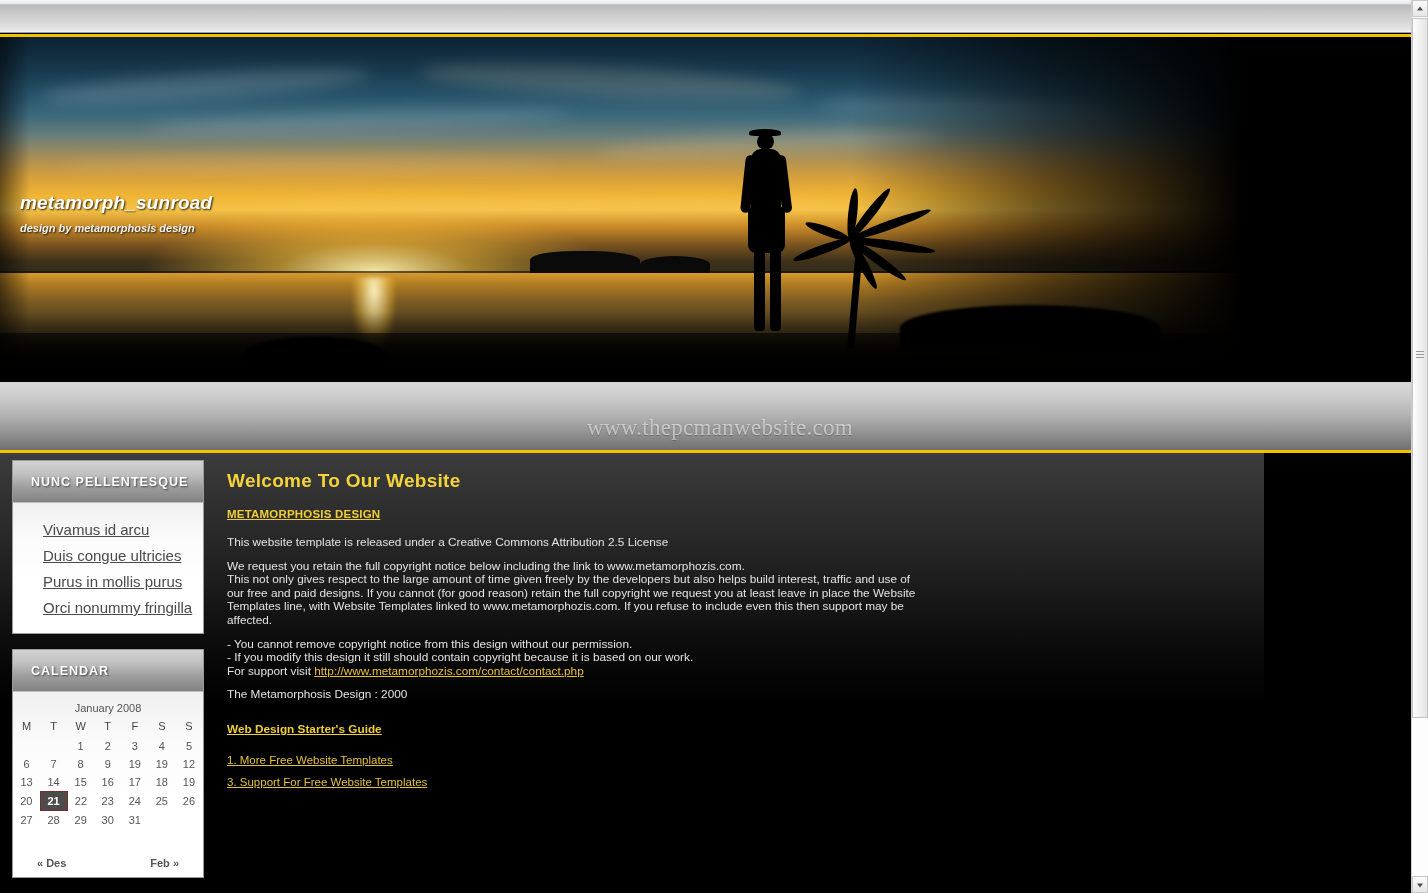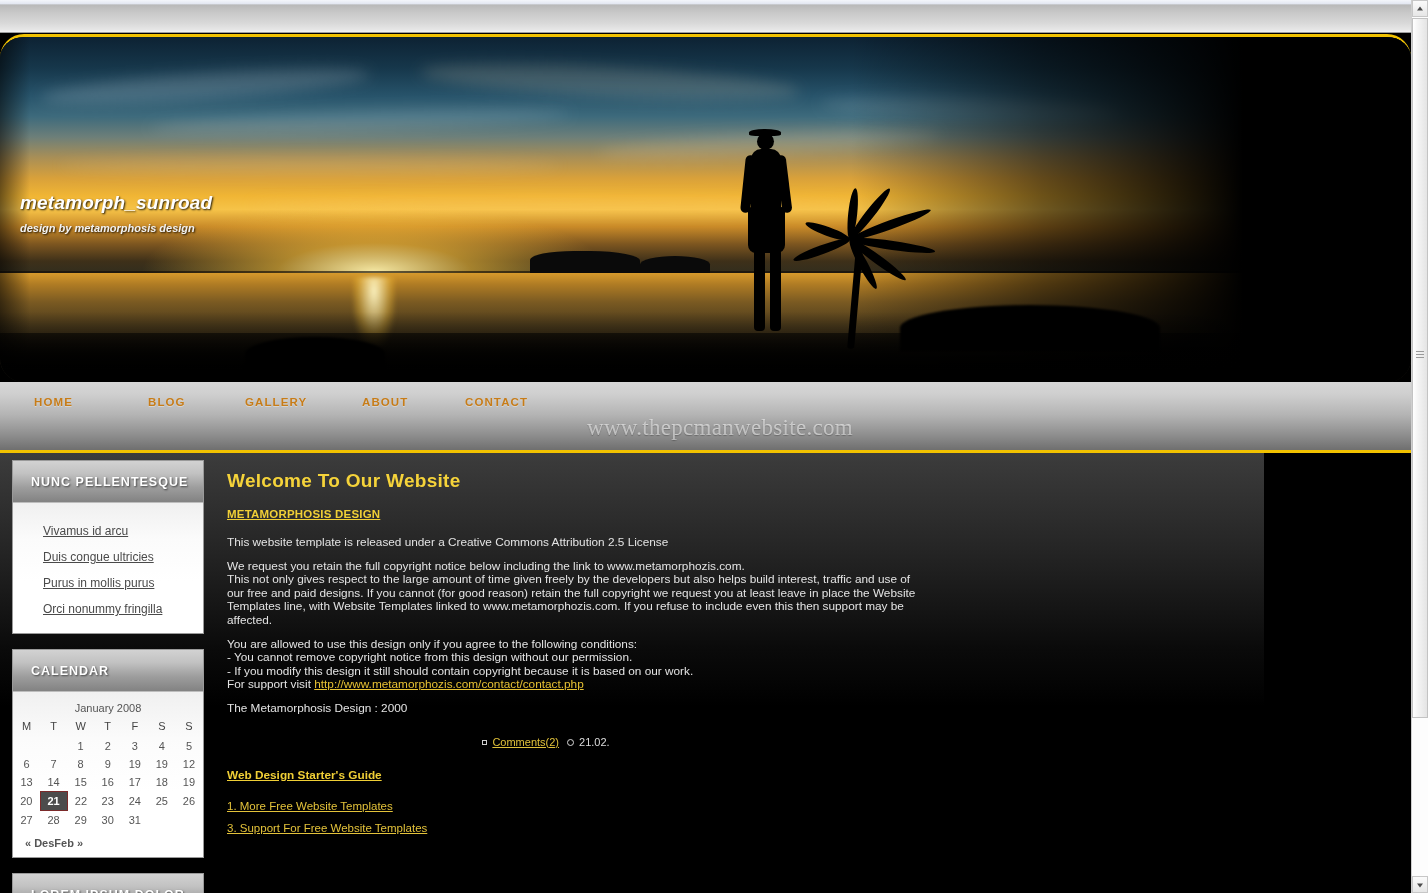--- a/index.html
+++ b/index.html
@@ -31,21 +31,21 @@
      background:linear-gradient(to right,#ffffff 0%,#f4f4f4 35%,#e4e4e4 100%);
      border:1px solid #c3c3c3; }
   .sb-grip { position:absolute; left:50%; top:332px; transform:translateX(-50%); width:8px; height:7px; }
   .sb-grip i { display:block; height:1px; background:#9a9a9a; margin-bottom:2px; }
 
   
   .page { position:absolute; left:0; top:34px; width:1411px; height:859px; background:#000; overflow:hidden; }
 
   
   .banner { position:relative; width:1411px; height:348px; overflow:hidden;
-     border-top:3px solid #f2c200;border-radius:24px; }
+     border-top:3px solid #f2c200; }
   .sky {
     position:absolute; inset:0;
     background:
       radial-gradient(closest-side at 26.5% 68%, rgba(255,241,170,.95) 0%, rgba(255,198,60,.55) 26%, rgba(255,150,20,0) 62%),
       linear-gradient(to bottom,
         #0d2233 0%, #16374b 9%, #27536a 17%, #3d6a7c 23%,
         #6d7f79 29%, #a98f56 35%, #d9a13a 41%, #f0b534 46%,
         #f6c348 50%, #c98a28 55%, #7d5620 60%, #3e3019 65%,
         #2c2c20 70%, #3d4035 74%, #6a6a52 78%, #9a8a56 82%,
         #b6954c 86%, #8a7038 90%, #4a4026 94%, #1d1a12 100%);
@@ -125,28 +125,28 @@
   .sidebar { position:absolute; left:12px; top:7px; width:192px; }
   .widget { margin-bottom:15px; background:#fff; border:1px solid #9a9a9a; }
   .widget h3 { height:42px; line-height:42px; padding-left:18px; font-size:12.5px;
      font-weight:bold; color:#fff; letter-spacing:1px;
      text-shadow:1px 1px 2px rgba(0,0,0,.6);
      background:linear-gradient(to bottom,#d2d2d2 0%,#c2c2c2 30%,#9d9d9d 65%,#828282 100%);
      border-bottom:1px solid #bdbdbd; }
   .widget .body { background:linear-gradient(to bottom,#f0f0f0 0%,#fbfbfb 28%,#fff 60%,#fff 100%); padding:14px 0 12px; }
   .linklist { list-style:none; }
   .linklist li { padding:4px 0 4px 30px; }
-  .linklist a { font-size:12px; color:#4a4a4a; text-decoration:underline; }
+  .linklist a { font-size:15px; color:#4a4a4a; text-decoration:underline; }
 
   .cal { width:100%; border-collapse:collapse; font-size:11px; color:#555; }
   .cal caption { font-size:11px; color:#555; padding-bottom:4px; }
   .cal th { font-weight:normal; color:#444; padding:2px 0 5px; width:25px; text-align:center; }
   .cal td { text-align:center; padding:3px 0; color:#555; }
   .cal td.today { background:#4c4c4c; color:#fff; border:1px solid #7b2a2a; font-weight:bold; }
-  .calnav { display:flex; padding:8px 12px 0; font-size:11px; }
+  .calnav { display:flex; justify-content:space-between; padding:8px 24px 0; font-size:11px;margin-top:20px; }
   .calnav a { color:#555; text-decoration:none; font-weight:bold; }
 
   
   .main { position:absolute; left:227px; top:7px; width:690px; }
   .main h2.title { font-size:19px; font-weight:bold; color:#f5d33a; padding:10px 0 16px;
      letter-spacing:.3px; }
   .main h3.post { font-size:11.5px; font-weight:bold; color:#f0cf36; text-decoration:underline;
      letter-spacing:.2px; margin-bottom:16px; }
   .main p { font-size:11.8px; color:#e3e3e3; line-height:13.6px; margin-bottom:10px; }
   .main p.tight { margin-bottom:0; }
@@ -230,27 +230,20 @@
       <div class="fade-right"></div>
       <div class="fade-bottom"></div>
 
       <div class="logo">
         <h1>metamorph_sunroad</h1>
         <h2>design by metamorphosis design</h2>
       </div>
     </div>
 
     <div class="navwrap">
-      <div class="nav">
-        <a href="#" style="left:34px">HOME</a>
-        <a href="#" style="left:148px">BLOG</a>
-        <a href="#" style="left:245px">GALLERY</a>
-        <a href="#" style="left:362px">ABOUT</a>
-        <a href="#" style="left:465px">CONTACT</a>
-      </div>
       <div class="watermark">www.thepcmanwebsite.com</div>
     </div>
 
     <div class="content-area">
 
       <div class="sidebar">
 
         <div class="widget">
           <h3>NUNC PELLENTESQUE</h3>
           <div class="body">
@@ -342,30 +335,26 @@
       </div>
 
       <div class="main">
         <h2 class="title">Welcome To Our Website</h2>
         <h3 class="post"><span>METAMORPHOSIS DESIGN</span></h3>
 
         <p>This website template is released under a Creative Commons Attribution 2.5 License</p>
         <p class="tight">We request you retain the full copyright notice below including the link to www.metamorphozis.com.</p>
         <p>This not only gives respect to the large amount of time given freely by the developers but also helps build interest, traffic and use of our free and paid designs. If you cannot (for good reason) retain the full copyright we request you at least leave in place the Website Templates line, with Website Templates linked to www.metamorphozis.com. If you refuse to include even this then support may be affected.</p>
 
-        <p class="tight">You are allowed to use this design only if you agree to the following conditions:</p>
         <p class="tight">- You cannot remove copyright notice from this design without our permission.</p>
         <p class="tight">- If you modify this design it still should contain copyright because it is based on our work.</p>
         <p><span>For support visit </span><a class="inline" href="#">http://www.metamorphozis.com/contact/contact.php</a></p>
 
         <p>The Metamorphosis Design : 2000</p>
 
-        <div class="meta">
-          <span class="sq"></span><a href="#">Comments(2)</a><span class="clock"></span><span>21.02.</span>
-        </div>
 
         <h3 class="guide"><span>Web Design Starter's Guide</span></h3>
         <ul class="guidelist">
           <li><a href="#">1. More Free Website Templates</a></li>
           <li><a href="#">3. Support For Free Website Templates</a></li>
         </ul>
       </div>
 
     </div>
   </div>

